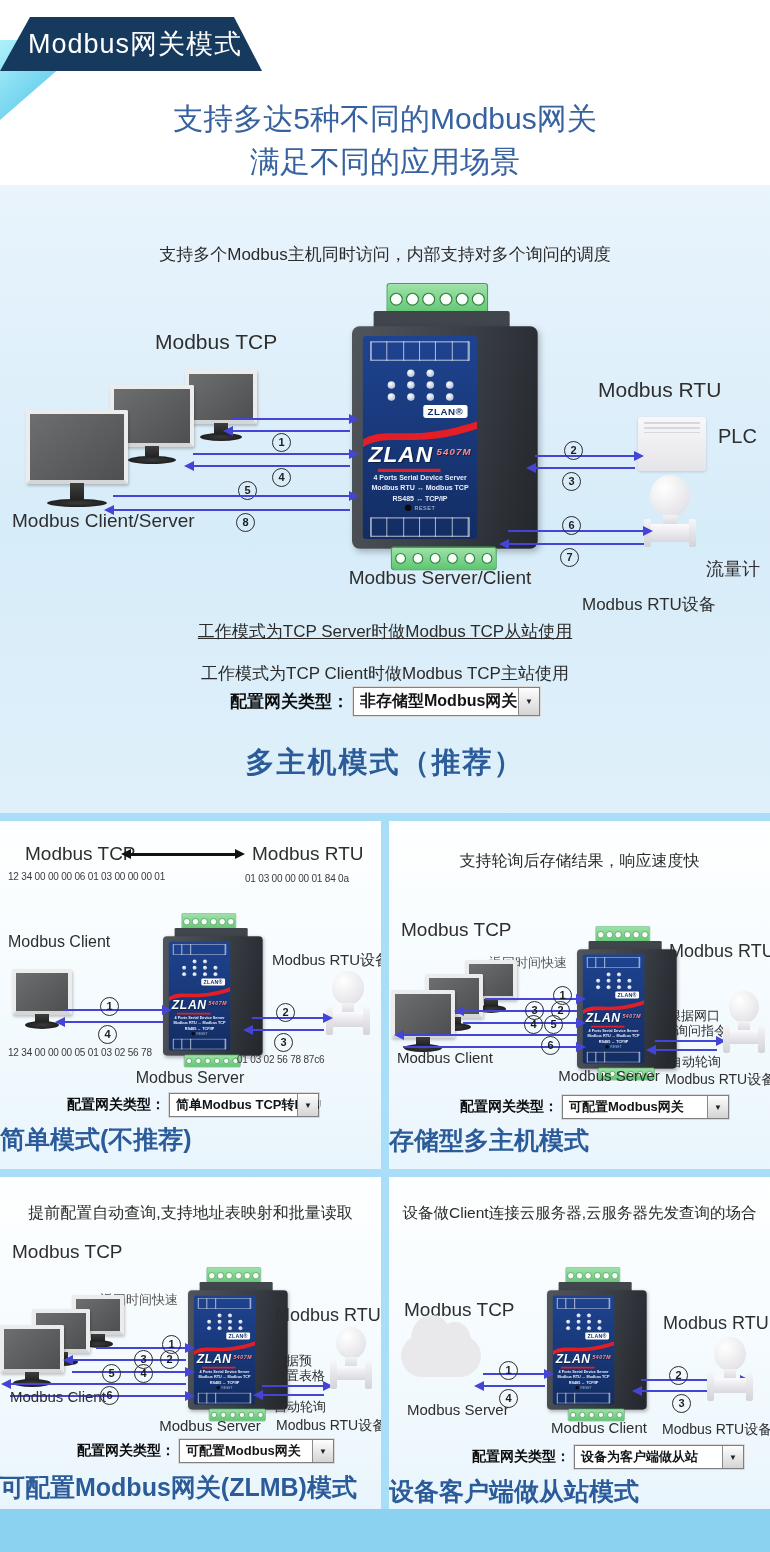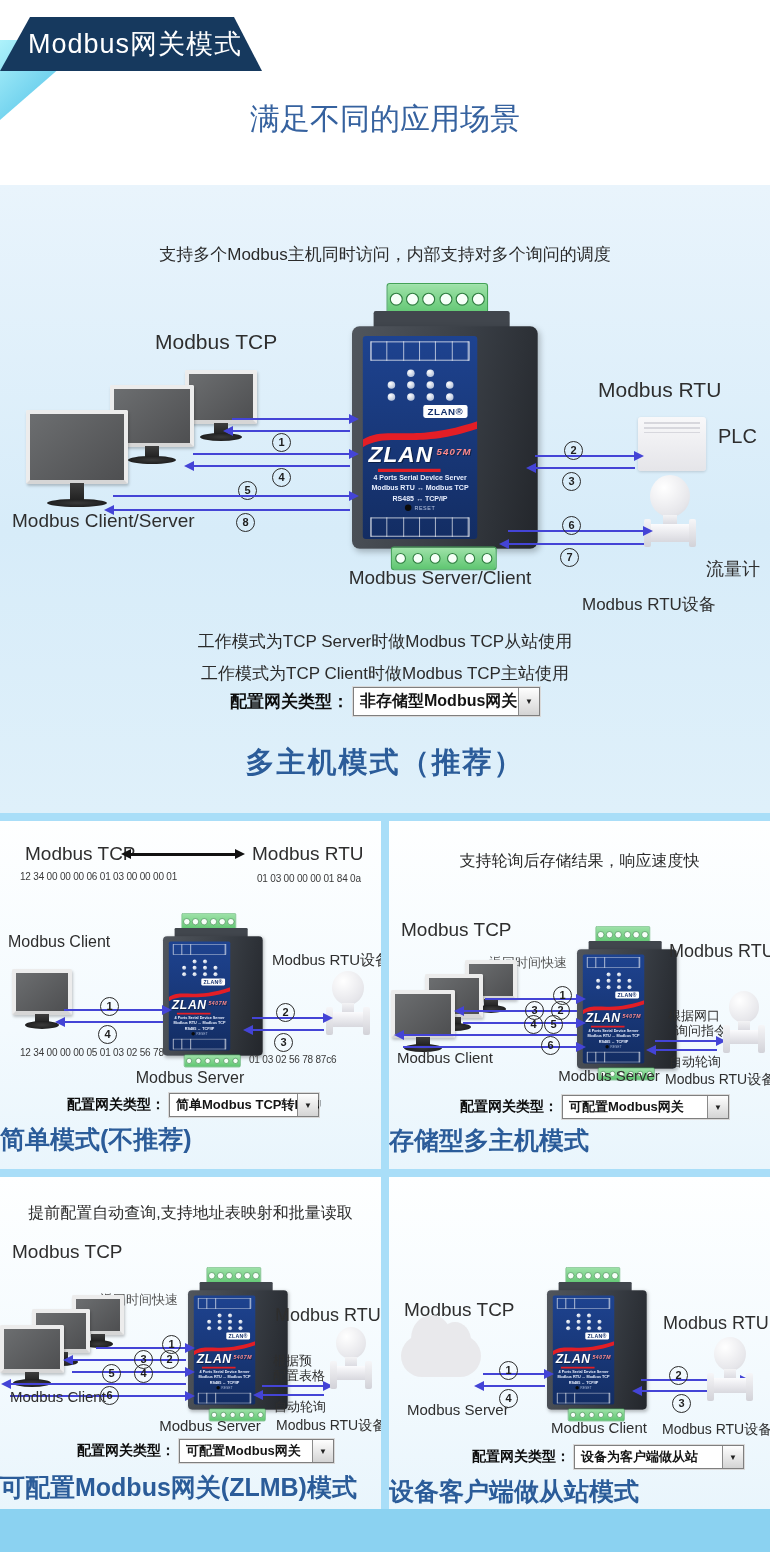--- a/index.html
+++ b/index.html
@@ -26,21 +26,21 @@
   .note-line{position:absolute;left:0;width:100%;text-align:center;color:#2b2b2b;font-size:17px;}
   .sec-title{position:absolute;left:0;width:100%;text-align:center;color:#2b5c99;
     font-size:29px;font-weight:bold;letter-spacing:2px;}
 
   
   .lbl{position:absolute;color:#2e2e2e;white-space:nowrap;}
   .lbl.big{font-size:20px;}
   .lbl.med{font-size:16px;}
   .lbl.sm{font-size:14px;}
   .lbl.gray{color:#555;font-size:13px;}
-  .hex{position:absolute;color:#3a3a3a;font-size:10px;white-space:nowrap;letter-spacing:-0.2px;margin-left:12px;}
+  .hex{position:absolute;color:#3a3a3a;font-size:10px;white-space:nowrap;letter-spacing:-0.2px;}
 
   
   .arr{position:absolute;height:2px;background:#4444d6;}
   .arr.r::after{content:"";position:absolute;right:-9px;top:-4px;
     border-left:10px solid #4444d6;border-top:5px solid transparent;border-bottom:5px solid transparent;}
   .arr.l::before{content:"";position:absolute;left:-9px;top:-4px;
     border-right:10px solid #4444d6;border-top:5px solid transparent;border-bottom:5px solid transparent;}
   .dbl{position:absolute;height:3px;background:#111;}
   .dbl::before{content:"";position:absolute;left:-9px;top:-4px;
     border-right:10px solid #111;border-top:5px solid transparent;border-bottom:5px solid transparent;}
@@ -133,20 +133,21 @@
 <body>
 
 <div class="page">
 
   <div class="banner-accent"></div>
   <div class="banner">
     <span>Modbus网关模式</span>
   </div>
 
   <div class="page-title">
+    <div>支持多达5种不同的Modbus网关</div>
     <div>满足不同的应用场景</div>
   </div>
 
   <div class="section1">
     <div class="intro">支持多个Modbus主机同时访问，内部支持对多个询问的调度</div>
 
     <div class="diagram">
       <div class="lbl big" style="left:155px;top:55px;font-size:21px;">Modbus TCP</div>
 
       <div class="mon" style="left:185px;top:95px;width:72px;">
@@ -255,21 +256,21 @@
       <div class="arr r" style="left:508px;top:255px;width:136px;"></div>
       <div class="num" style="left:562px;top:241px;">6</div>
       <div class="arr l" style="left:508px;top:268px;width:136px;"></div>
       <div class="num" style="left:560px;top:273px;">7</div>
       <div class="lbl big" style="left:706px;top:282px;font-size:18px;">流量计</div>
       <div class="lbl med" style="left:582px;top:318px;font-size:17px;">Modbus RTU设备</div>
 
       <div class="lbl big" style="left:330px;top:292px;width:220px;text-align:center;font-size:19px;">Modbus Server/Client</div>
     </div>
 
-    <div class="note-line" style="top:445px;">工作模式为TCP Server时做Modbus TCP从站使用</div>
+    <div class="note-line" style="top:435px;text-decoration:underline;">工作模式为TCP Server时做Modbus TCP从站使用</div>
     <div class="note-line" style="top:477px;">工作模式为TCP Client时做Modbus TCP主站使用</div>
 
     <div class="cfg bigcfg" style="left:50%;top:502px;transform:translateX(-50%);">
       <span class="cfg-label">配置网关类型：</span>
       <div class="dd">
         <span class="dd-val" style="width:152px;">非存储型Modbus网关</span>
         <span class="dd-btn">▼</span>
       </div>
     </div>
 
@@ -620,20 +621,21 @@
         <span class="cfg-label">配置网关类型：</span>
         <div class="dd">
           <span class="dd-val" style="width:120px;">可配置Modbus网关</span>
           <span class="dd-btn">▼</span>
         </div>
       </div>
       <div class="qtitle" style="top:294px;">可配置Modbus网关(ZLMB)模式</div>
     </div>
 
     <div class="quad">
+      <div class="q-head" style="top:26px;font-size:15.5px;">设备做Client连接云服务器,云服务器先发查询的场合</div>
       <div class="lbl big" style="left:15px;top:122px;font-size:19px;">Modbus TCP</div>
 
       <div class="cloud" style="left:12px;top:158px;width:80px;height:42px;"></div>
       <div class="lbl sm" style="left:18px;top:224px;font-size:15px;">Modbus Server</div>
 
       <div class="device-slot" style="left:158px;top:90px;">
           <div class="s58" style="transform-origin:top left;"><span class="device-holder">
   <div class="device">
     <div class="dev-conn top">
                   <i></i>

